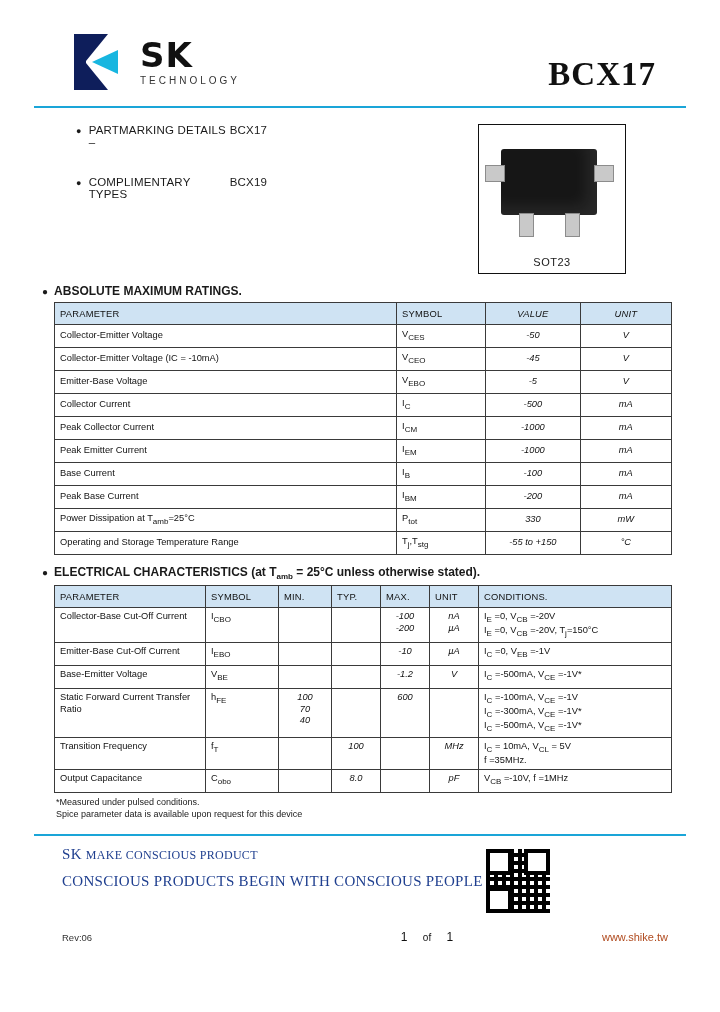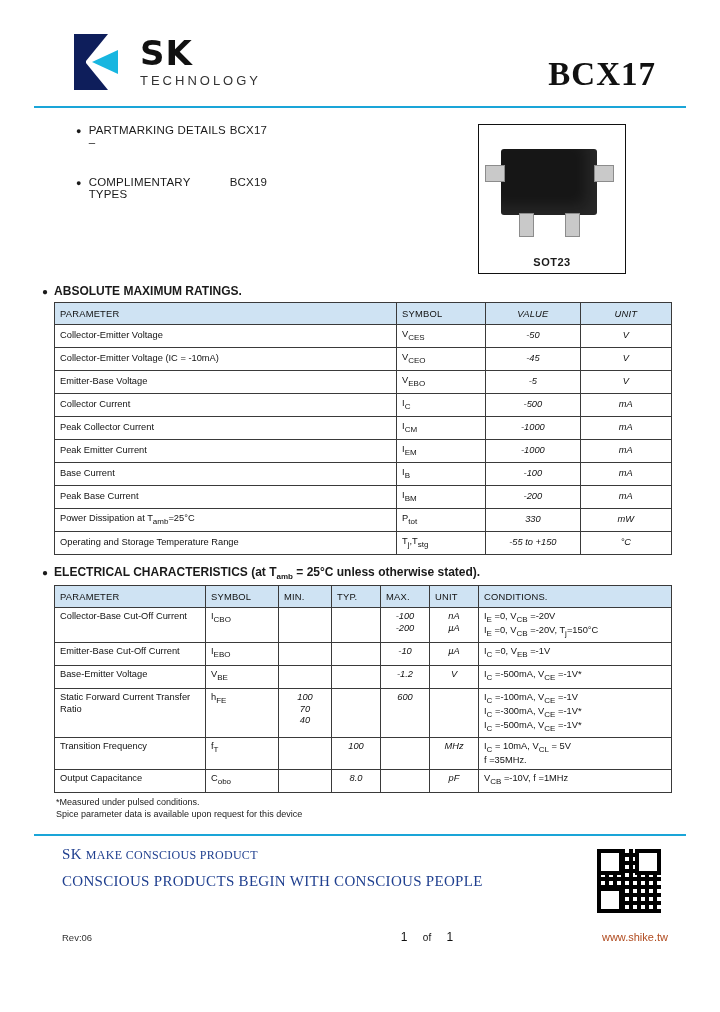--- a/index.html
+++ b/index.html
@@ -79,21 +79,21 @@
   }
   .logo-sk {
     font-family: "DejaVu Sans", sans-serif;
     font-size: 34px;
     font-weight: bold;
     letter-spacing: 1px;
     color: #111;
     line-height: 1;
   }
   .logo-tech {
-    font-size: 13px;
+    font-size: 10px;
     letter-spacing: 3px;
     color: #333;
     margin-top: 3px;
   }
   .part-title {
     font-family: "Liberation Serif", serif;
     font-size: 33px;
     font-weight: bold;
     color: #111;
     margin-top: 30px;
@@ -156,21 +156,21 @@
   .lead-l { left: 6px; top: 40px; width: 18px; height: 15px; }
   .lead-r { left: 115px; top: 40px; width: 18px; height: 15px; }
   .lead-b1 { left: 40px; top: 88px; width: 13px; height: 22px; }
   .lead-b2 { left: 86px; top: 88px; width: 13px; height: 22px; }
   .pkg-name {
     position: absolute;
     bottom: 5px;
     width: 100%;
     text-align: center;
     font-size: 11px;
-    font-weight: bold;
+    font-weight: normal;
     letter-spacing: .5px;
   }
 
   
   .section-head {
     display: flex;
     align-items: baseline;
     font-size: 12px;
     font-weight: bold;
     margin: 10px 0 4px 8px;
@@ -223,21 +223,20 @@
   }
 
   
   .footer-rule {
     border: none;
     border-top: 2px solid #1aa5d8;
     margin: 14px 0 10px 0;
   }
   .footer {
     display: flex;
-    justify-content: space-between;
     align-items: flex-start;
   }
   .footer-txt {
     padding-left: 28px;
   }
   .slogan {
     font-family: "Liberation Serif", serif;
     color: #1f3f8f;
     font-size: 15px;
     letter-spacing: .3px;

